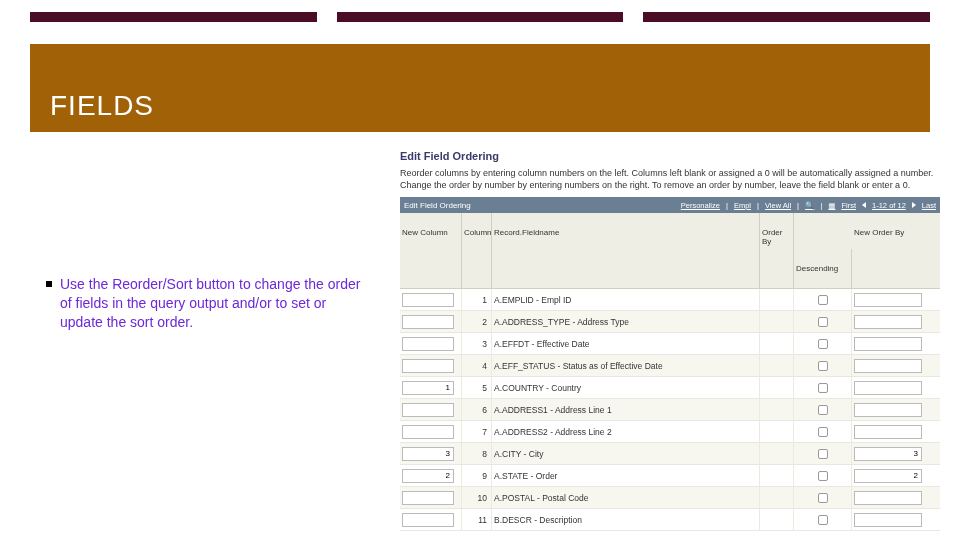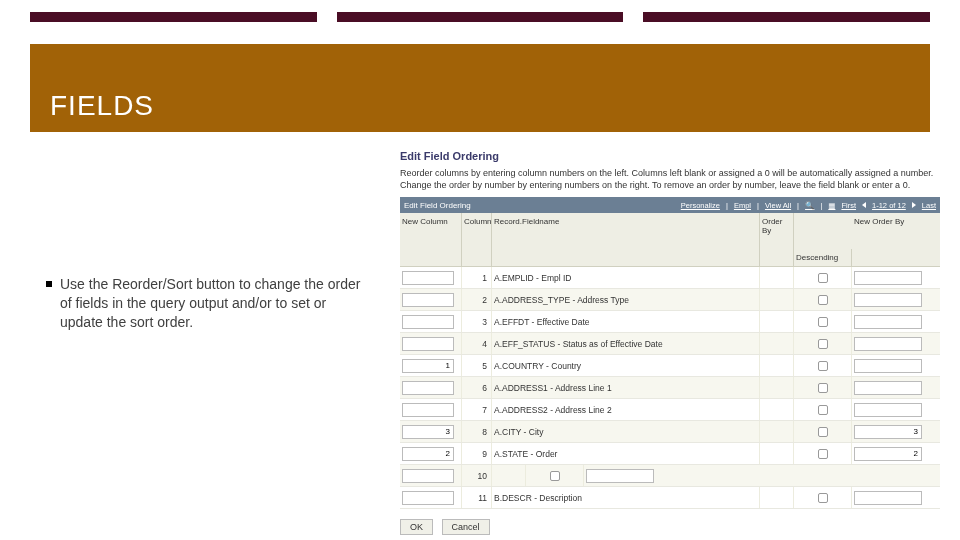--- a/index.html
+++ b/index.html
@@ -7,36 +7,36 @@
 
   
   .topbar { position: absolute; top: 12px; left: 30px; right: 30px; height: 10px; display: flex; gap: 20px; }
   .topbar .seg { flex: 1; background: #4a0d25; }
 
   
   .titleband { position: absolute; top: 44px; left: 30px; right: 30px; height: 88px; background: #a16207; }
   .titleband h1 { color: #fff; font-size: 28px; font-weight: 300; letter-spacing: 1px; padding: 46px 0 0 20px; }
 
   
-  .leftcol { position: absolute; top: 275px; left: 46px; width: 320px; font-size: 14px; color: #404040; line-height: 1.35; }
+  .leftcol { position: absolute; top: 275px; left: 46px; width: 320px; font-size: 14px; color: #6d28d9; line-height: 1.35; }
   .leftcol .bullet { display: flex; gap: 8px; }
   .leftcol .sq { width: 6px; height: 6px; background: #000; margin-top: 6px; flex-shrink: 0; }
 
   
   .shot { position: absolute; top: 150px; left: 400px; width: 540px; font-size: 9px; color: #333; }
   .shot .sect-title { font-weight: bold; font-size: 11px; color: #3a3a6a; margin-bottom: 6px; }
   .shot .instr { font-size: 9px; line-height: 1.3; margin-bottom: 6px; padding-right: 6px; }
 
   .gridbar { background: #6b7f94; color: #fff; height: 16px; display: flex; align-items: center; font-size: 8px; padding: 0 4px; justify-content: space-between; }
   .gridbar .left { font-weight: normal; }
   .gridbar .right { display: flex; gap: 6px; align-items: center; font-size: 7.5px; }
   .gridbar .right span { text-decoration: underline; }
 
   .hdrrow { display: flex; background: #eeeee4; border-bottom: 1px solid #d0d0c0; font-size: 8px; }
-  .hdrrow div { padding: 4px 2px; border-right: 1px solid #d0d0c0; }
+  .hdrrow div { padding: 15px 2px; border-right: 1px solid #d0d0c0; }
   .col-new { width: 62px; }
   .col-col { width: 30px; text-align: center; }
   .col-rec { width: 268px; }
   .col-ordby { width: 34px; }
   .col-desc { width: 58px; margin-top: 36px; }
   .col-neword { width: 80px; border-right: none !important; }
 
   .datarow { display: flex; border-bottom: 1px solid #e8e8e0; height: 22px; align-items: center; font-size: 8.5px; }
   .datarow.alt { background: #f7f7ef; }
   .datarow .cell { padding: 0 2px; border-right: 1px solid #ececde; height: 100%; display: flex; align-items: center; }
@@ -235,20 +235,21 @@
         </div>
         <div class="cell c-neword">
           <input class="txtinput wide" value="2" style="">
         </div>
       </div>
       <div class="datarow alt">
         <div class="cell c-new">
           <input class="txtinput" style="">
         </div>
         <div class="cell c-col">10</div>
+        <div class="cell c-rec">A.POSTAL - Postal Code</div>
         <div class="cell c-ord"></div>
         <div class="cell c-desc">
           <span class="chk"></span>
         </div>
         <div class="cell c-neword">
           <input class="txtinput wide" style="">
         </div>
       </div>
       <div class="datarow">
         <div class="cell c-new">

